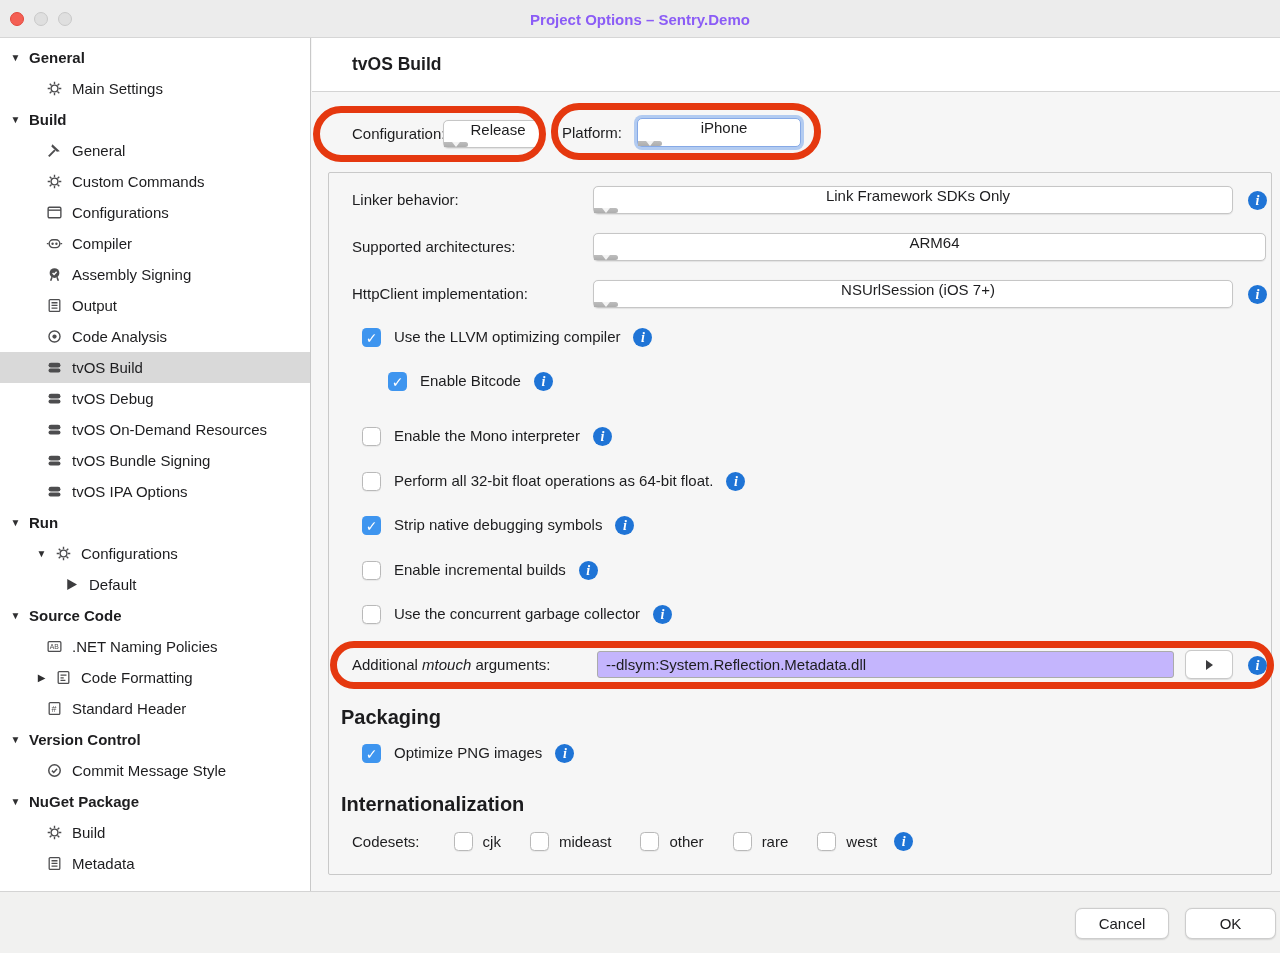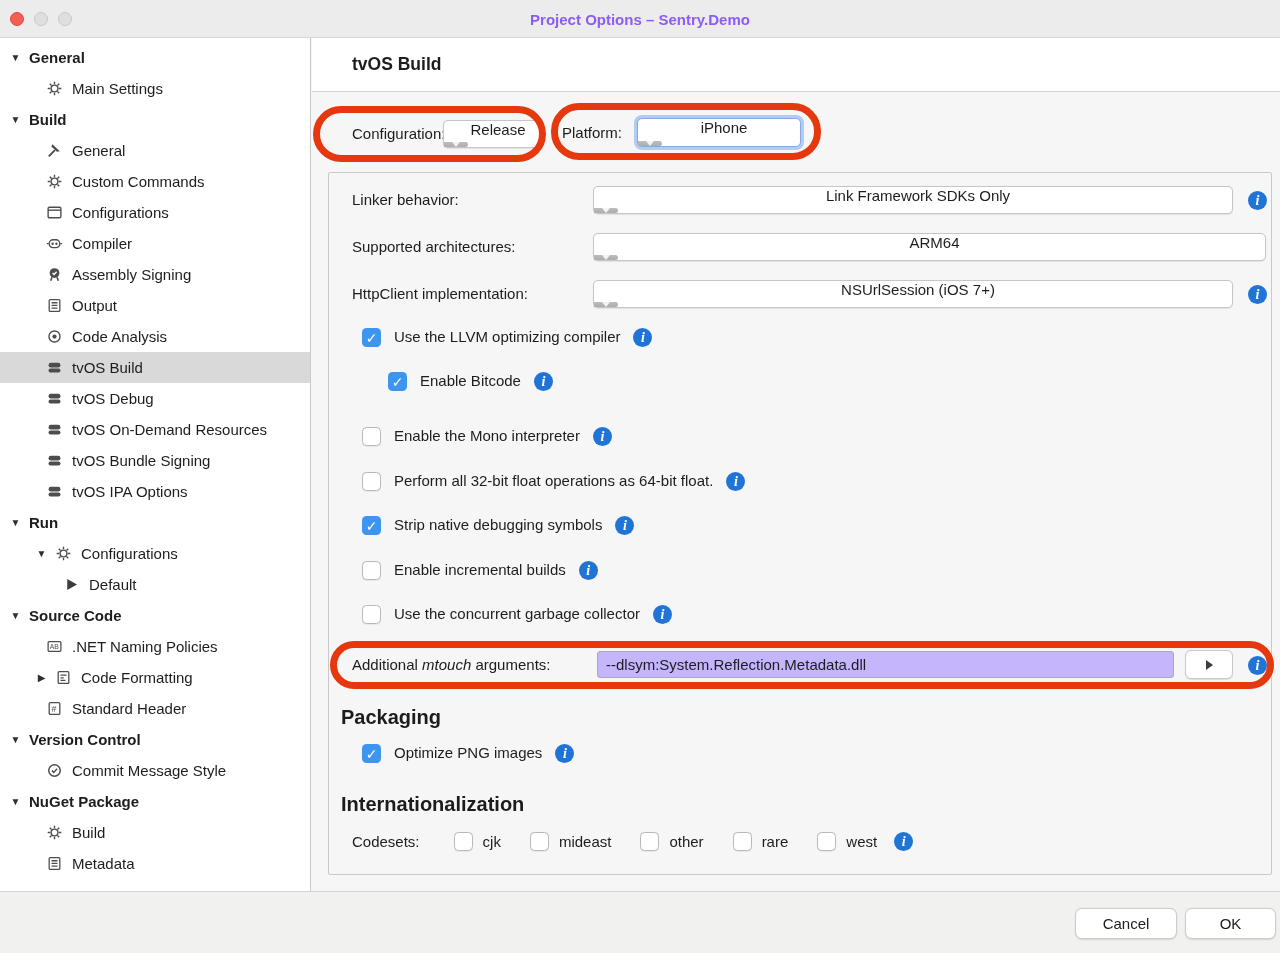--- a/index.html
+++ b/index.html
@@ -466,19 +466,19 @@
       <span>rare</span>
     </span>
   <span class="csgrp">
       <span class="cb off"></span>
       <span>west</span>
     </span>
   <span class="info" style="margin-left:-12px;">i</span>
 </div>
 
 <div class="footer">
-  <div class="btn" style="left:1075px; width:102px;">Cancel</div>
+  <div class="btn" style="left:1075px; width:94px;">Cancel</div>
   <div class="btn" style="left:1185px; width:91px;">OK</div>
 </div>
 
 <div class="ann" style="left:313px; top:106px; width:233px; height:56px; border-radius:28px;"></div>
 <div class="ann" style="left:551px; top:103px; width:270px; height:57px; border-radius:28px;"></div>
 <div class="ann" style="left:330px; top:641px; width:944px; height:48px; border-radius:24px;"></div>
 
 </body></html>

